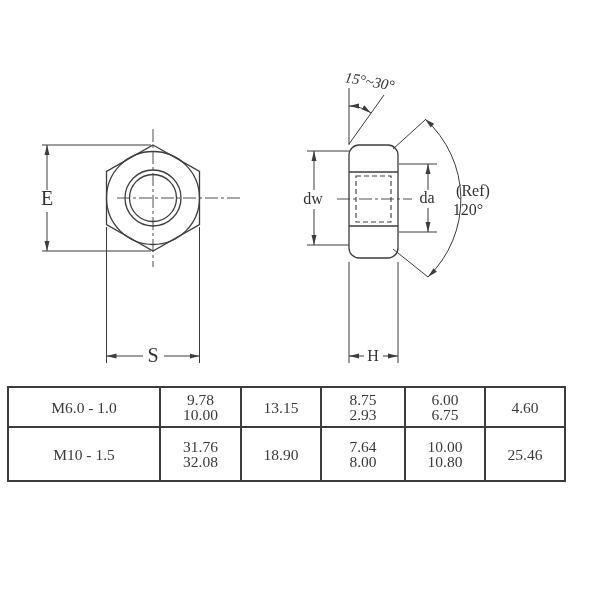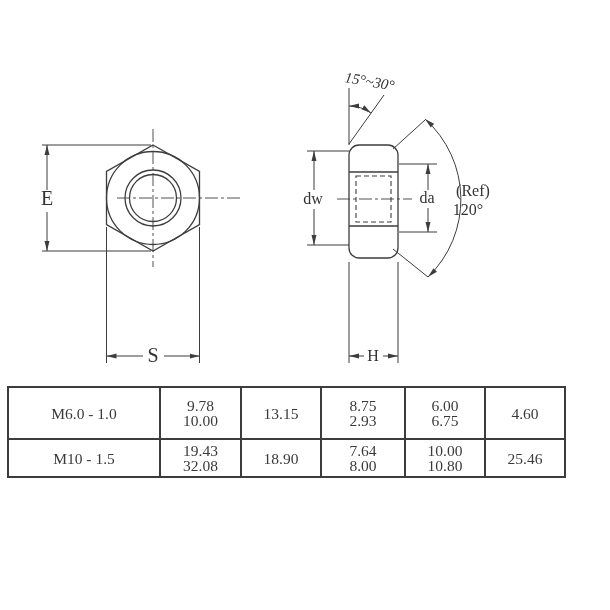--- a/index.html
+++ b/index.html
@@ -12,21 +12,21 @@
   .cl{fill:none;stroke:#3d3d3d;stroke-width:0.9;stroke-dasharray:13 3 3 3;}
   .dim line,.dim path{fill:none;stroke:#3d3d3d;stroke-width:1;}
   svg text{fill:#333;font-family:"Liberation Serif","DejaVu Serif",serif;}
   .t20{font-size:20px;text-anchor:middle;}
   .t16{font-size:16px;text-anchor:middle;}
   .tang{font-size:15px;font-style:italic;text-anchor:start;}
   
   table.spec{position:absolute;left:7px;top:386px;border-collapse:collapse;table-layout:fixed;}
   table.spec td{border:2px solid #3c3c3c;text-align:center;vertical-align:middle;
         padding:0;font-size:15.5px;line-height:15px;color:#3a3a3a;}
-  tr.hrow{height:42px;} tr.r1{height:52px;} tr.r2{height:38px;}
+  tr.hrow{height:42px;} tr.r1{height:40px;} tr.r2{height:54px;}
   td.corner{position:relative;}
   td.corner svg{position:absolute;left:0;top:0;width:100%;height:100%;}
   .tol{position:absolute;top:2px;right:3px;font-size:15.5px;}
   .siz{position:absolute;left:40px;bottom:4px;font-size:15.5px;}
   .lal{text-align:left;padding-left:3px;}
   .hl{line-height:16px;}
 </style>
 </head>
 <body>
 
@@ -137,21 +137,21 @@
         </td>
         <td>
             <div>4.60</div>
           </td>
       </tr>
       <tr class="r2">
         <td>
             <div>M10 - 1.5</div>
           </td>
         <td>
-          <div>19.43</div>
+          <div>31.76</div>
           <div>32.08</div>
         </td>
         <td>
             <div>18.90</div>
           </td>
         <td>
           <div>7.64</div>
           <div>8.00</div>
         </td>
         <td>

